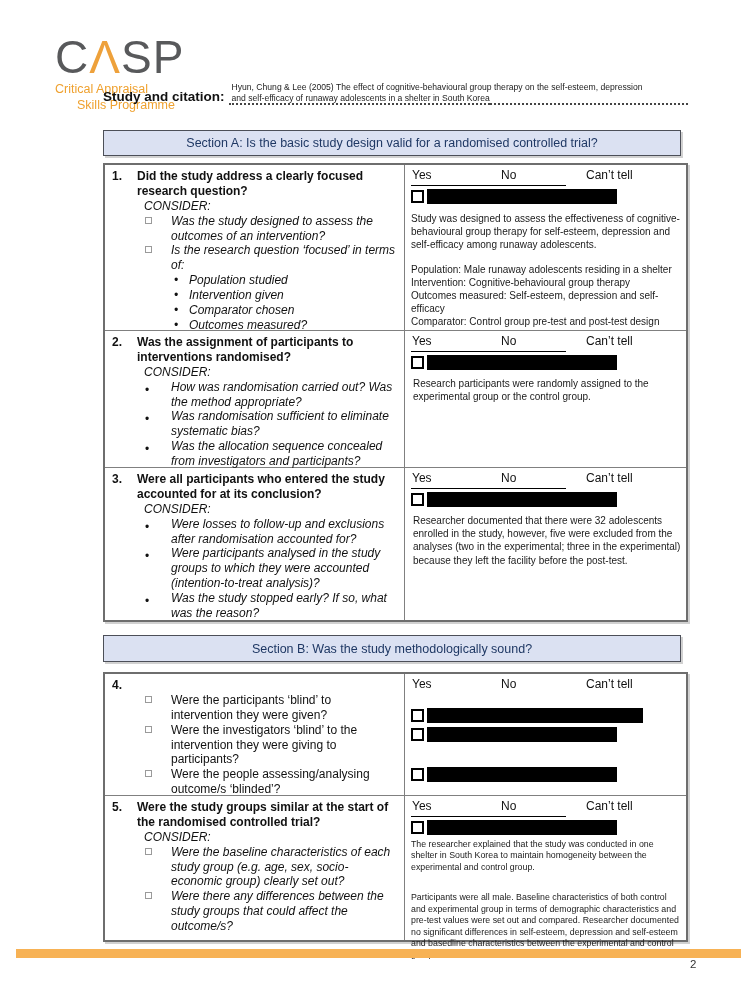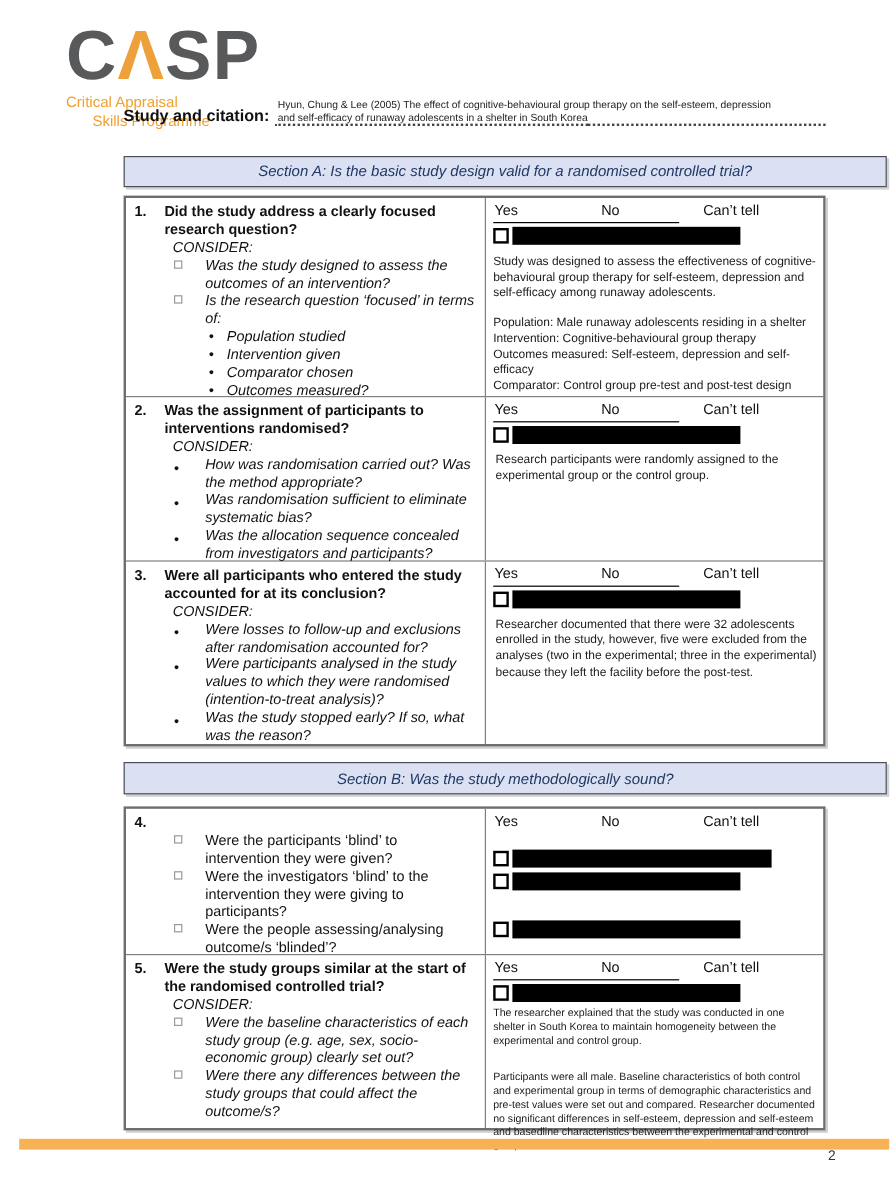--- a/index.html
+++ b/index.html
@@ -2,39 +2,39 @@
 <html><head>
 <meta charset="utf-8">
 <style>
   * { margin:0; padding:0; box-sizing:border-box; }
   html,body { width:747px; height:990px; background:#ffffff; overflow:hidden;
               font-family:"Liberation Sans", sans-serif; color:#111; }
   .page { position:relative; width:747px; height:990px; background:#fff; }
 
   
   .logo { position:absolute; left:55px; top:18px; }
-  .logo-word { font-size:58px; font-weight:700; letter-spacing:1px; color:#58595b; line-height:1; }
+  .logo-word { font-size:46px; font-weight:400; letter-spacing:1px; color:#58595b; line-height:1;margin-top:16px; }
   .logo-word .accent { color:#eea13b; }
   .tagline { color:#efa12f; font-size:12.5px; line-height:1.25; margin-top:2px; }
   .tagline .t2 { margin-left:22px; }
 
   
   .citation-row { position:absolute; left:103px; top:82px; width:585px; display:flex; align-items:flex-end; }
   .cit-label { font-size:13.5px; font-weight:bold; white-space:nowrap; padding-bottom:1px; }
   .cit-text { flex:1; margin-left:4px; font-size:8.6px; color:#222; line-height:1.25; }
   .cit-line1 { padding-left:3px; }
   .cit-line2-wrap { display:flex; }
   .cit-line2 { border-bottom:2px dotted #444; padding-left:3px; white-space:nowrap; }
   .cit-fill { flex:1; border-bottom:2px dotted #444; }
 
   
-  .section-header { position:absolute; left:103px; width:636px; background:#dbe1f2;
+  .section-header { position:absolute; left:103px; width:578px; background:#dbe1f2;
       border:1.6px solid #4c4f58; box-shadow:2px 2px 0 rgba(0,0,0,0.18);
       display:flex; align-items:center; justify-content:center;
-      color:#1f3864; font-size:12.5px;font-style:italic; }
+      color:#1f3864; font-size:12.5px; }
   .sec-a { top:130px; height:26px; }
   .sec-b { top:635px; height:27px; }
 
   
   .qtable { position:absolute; left:103px; width:585px; border:2px solid #6e6e6e;
             box-shadow:2px 2px 0 rgba(0,0,0,0.18); }
   .table-a { top:163px; }
   .table-b { top:672px; }
   .qrow-grid { display:grid; grid-template-columns:300px 285px; }
   .qrow-grid + .qrow-grid { border-top:1.5px solid #808080; }
@@ -218,21 +218,21 @@
           <div class="qtext">Were all participants who entered the study accounted for at its conclusion?</div>
         </div>
         <div class="consider">
           <div>CONSIDER:</div>
           <div class="citem">
             <span class="cmark dot"></span>
             <span class="ctext">Were losses to follow-up and exclusions after randomisation accounted for?</span>
           </div>
           <div class="citem">
             <span class="cmark dot"></span>
-            <span class="ctext">Were participants analysed in the study values to which they were randomised (intention-to-treat analysis)?</span>
+            <span class="ctext">Were participants analysed in the study groups to which they were accounted (intention-to-treat analysis)?</span>
           </div>
           <div class="citem">
             <span class="cmark dot"></span>
             <span class="ctext">Was the study stopped early? If so, what was the reason?</span>
           </div>
         </div>
       </div>
       <div class="acell">
         <div class="opts">
           <span class="opt-yes">Yes</span>

